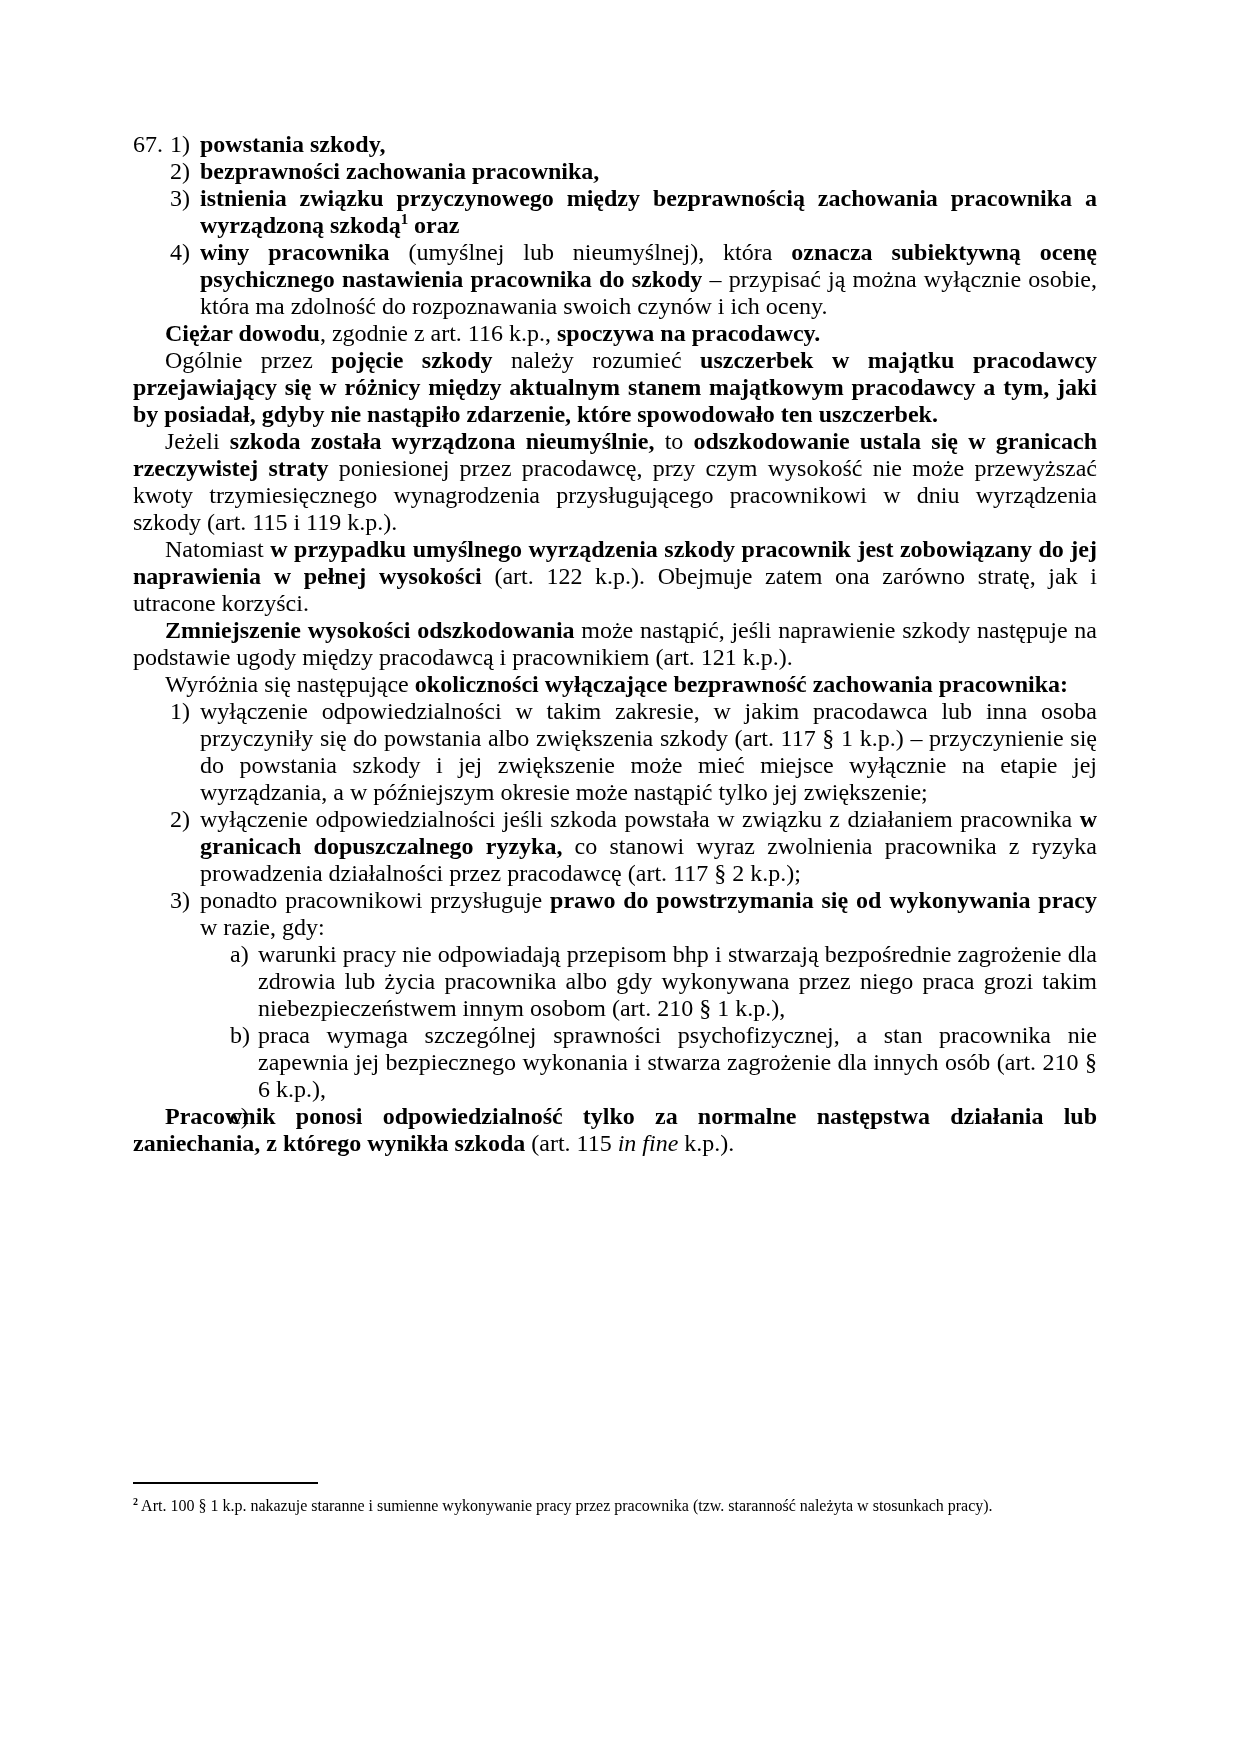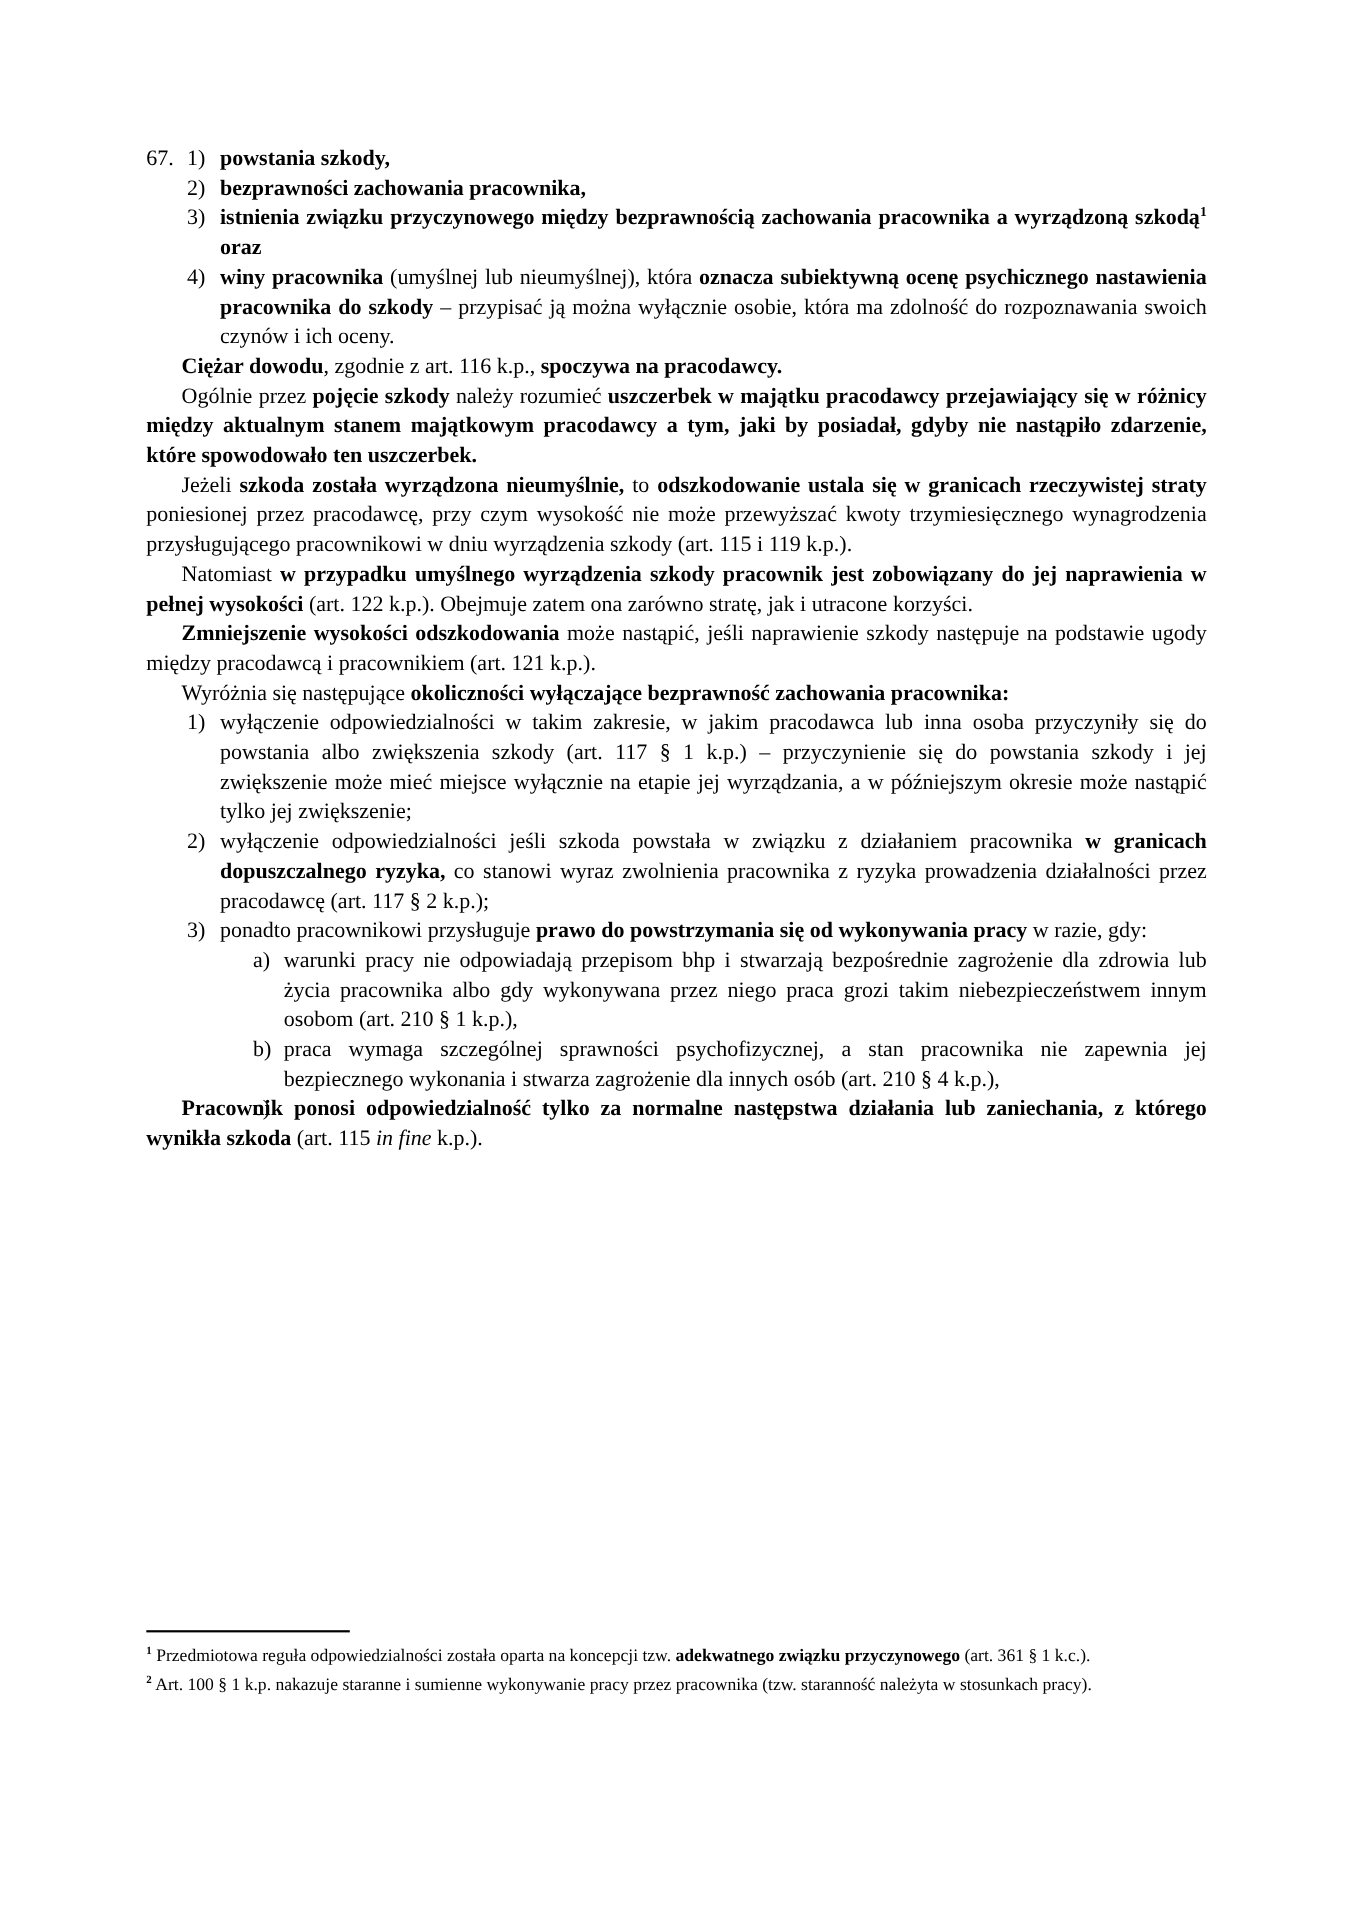--- a/index.html
+++ b/index.html
@@ -4,21 +4,21 @@
 <style>
   html, body { margin: 0; padding: 0; }
   body {
     width: 1240px; height: 1754px;
     background: #ffffff; color: #000000;
     position: relative; overflow: hidden;
     font-family: "Liberation Serif", "DejaVu Serif", serif;
   }
   .content {
     position: absolute; left: 133px; right: 143px; top: 131px;
-    font-size: 20px; line-height: 27px;
+    font-size: 24px; line-height: 27px;
   }
   .block { text-align: justify; margin: 0; }
   .heading { position: relative; padding-left: 33px; text-align: left; }
   .heading .marker { position: absolute; left: 0; }
   .p { text-indent: 32px; }
   .li { position: relative; padding-left: 67px; }
   .li .marker { position: absolute; left: 37px; }
   .li2 { position: relative; padding-left: 125px; }
   .li2 .marker { position: absolute; left: 97px; }
   .b { font-weight: bold; }
@@ -44,25 +44,24 @@
       <div class="block p"><span class="b">Ciężar dowodu</span><span>, zgodnie z art. 116 k.p., </span><span class="b">spoczywa na pracodawcy.</span></div>
       <div class="block p"><span>Ogólnie przez </span><span class="b">pojęcie szkody</span><span> należy rozumieć </span><span class="b">uszczerbek w majątku pracodawcy przejawiający się w różnicy między aktualnym stanem majątkowym pracodawcy a tym, jaki by posiadał, gdyby nie nastąpiło zdarzenie, które spowodowało ten uszczerbek.</span></div>
       <div class="block p"><span>Jeżeli </span><span class="b">szkoda została wyrządzona nieumyślnie,</span><span> to </span><span class="b">odszkodowanie ustala się w granicach rzeczywistej straty</span><span> poniesionej przez pracodawcę, przy czym wysokość nie może przewyższać kwoty trzymiesięcznego wynagrodzenia przysługującego pracownikowi w dniu wyrządzenia szkody (art. 115 i 119 k.p.).</span></div>
       <div class="block p"><span>Natomiast </span><span class="b">w przypadku umyślnego wyrządzenia szkody pracownik jest zobowiązany do jej naprawienia w pełnej wysokości</span><span> (art. 122 k.p.). Obejmuje zatem ona zarówno stratę, jak i utracone korzyści.</span></div>
       <div class="block p"><span class="b">Zmniejszenie wysokości odszkodowania</span><span> może nastąpić, jeśli naprawienie szkody następuje na podstawie ugody między pracodawcą i pracownikiem (art. 121 k.p.).</span></div>
       <div class="block p"><span>Wyróżnia się następujące </span><span class="b">okoliczności wyłączające bezprawność zachowania pracownika:</span></div>
       <div class="block li"><span class="marker">1)</span><span>wyłączenie odpowiedzialności w takim zakresie, w jakim pracodawca lub inna osoba przyczyniły się do powstania albo zwiększenia szkody (art. 117 § 1 k.p.) – przyczynienie się do powstania szkody i jej zwiększenie może mieć miejsce wyłącznie na etapie jej wyrządzania, a w późniejszym okresie może nastąpić tylko jej zwiększenie;</span></div>
       <div class="block li"><span class="marker">2)</span><span>wyłączenie odpowiedzialności jeśli szkoda powstała w związku z działaniem pracownika </span><span class="b">w granicach dopuszczalnego ryzyka,</span><span> co stanowi wyraz zwolnienia pracownika z ryzyka prowadzenia działalności przez pracodawcę (art. 117 § 2 k.p.);</span></div>
       <div class="block li"><span class="marker">3)</span><span>ponadto pracownikowi przysługuje </span><span class="b">prawo do powstrzymania się od wykonywania pracy</span><span> w razie, gdy:</span></div>
       <div class="block li2"><span class="marker">a)</span><span>warunki pracy nie odpowiadają przepisom bhp i stwarzają bezpośrednie zagrożenie dla zdrowia lub życia pracownika albo gdy wykonywana przez niego praca grozi takim niebezpieczeństwem innym osobom (art. 210 § 1 k.p.),</span></div>
-      <div class="block li2"><span class="marker">b)</span><span>praca wymaga szczególnej sprawności psychofizycznej, a stan pracownika nie zapewnia jej bezpiecznego wykonania i stwarza zagrożenie dla innych osób (art. 210 § 4 k.p.),</span></div>
+      <div class="block li2"><span class="marker">b)</span><span>praca wymaga szczególnej sprawności psychofizycznej, a stan pracownika nie zapewnia jej bezpiecznego wykonania i stwarza zagrożenie dla innych osób (art. 210 § 6 k.p.),</span></div>
       <div class="block li2"><span class="marker">c)</span></div>
       <div class="block p"><span class="b">Pracownik ponosi odpowiedzialność tylko za normalne następstwa działania lub zaniechania, z którego wynikła szkoda</span><span> (art. 115 </span><span class="i">in fine</span><span> k.p.).</span></div>
     </div>
 </div>
 
 <div class="footnotes">
   <div class="fn-rule"></div>
   <div>
-      <div class="fn"><sup class="b">1</sup><span> Przedmiotowa reguła odpowiedzialności została oparta na koncepcji tzw. </span><span class="b">adekwatnego związku przyczynowego</span><span> (art. 361 § 1 k.c.).</span></div>
       <div class="fn"><sup class="b">2</sup><span> Art. 100 § 1 k.p. nakazuje staranne i sumienne wykonywanie pracy przez pracownika (tzw. staranność należyta w stosunkach pracy).</span></div>
     </div>
 </div>
 
 </body></html>

